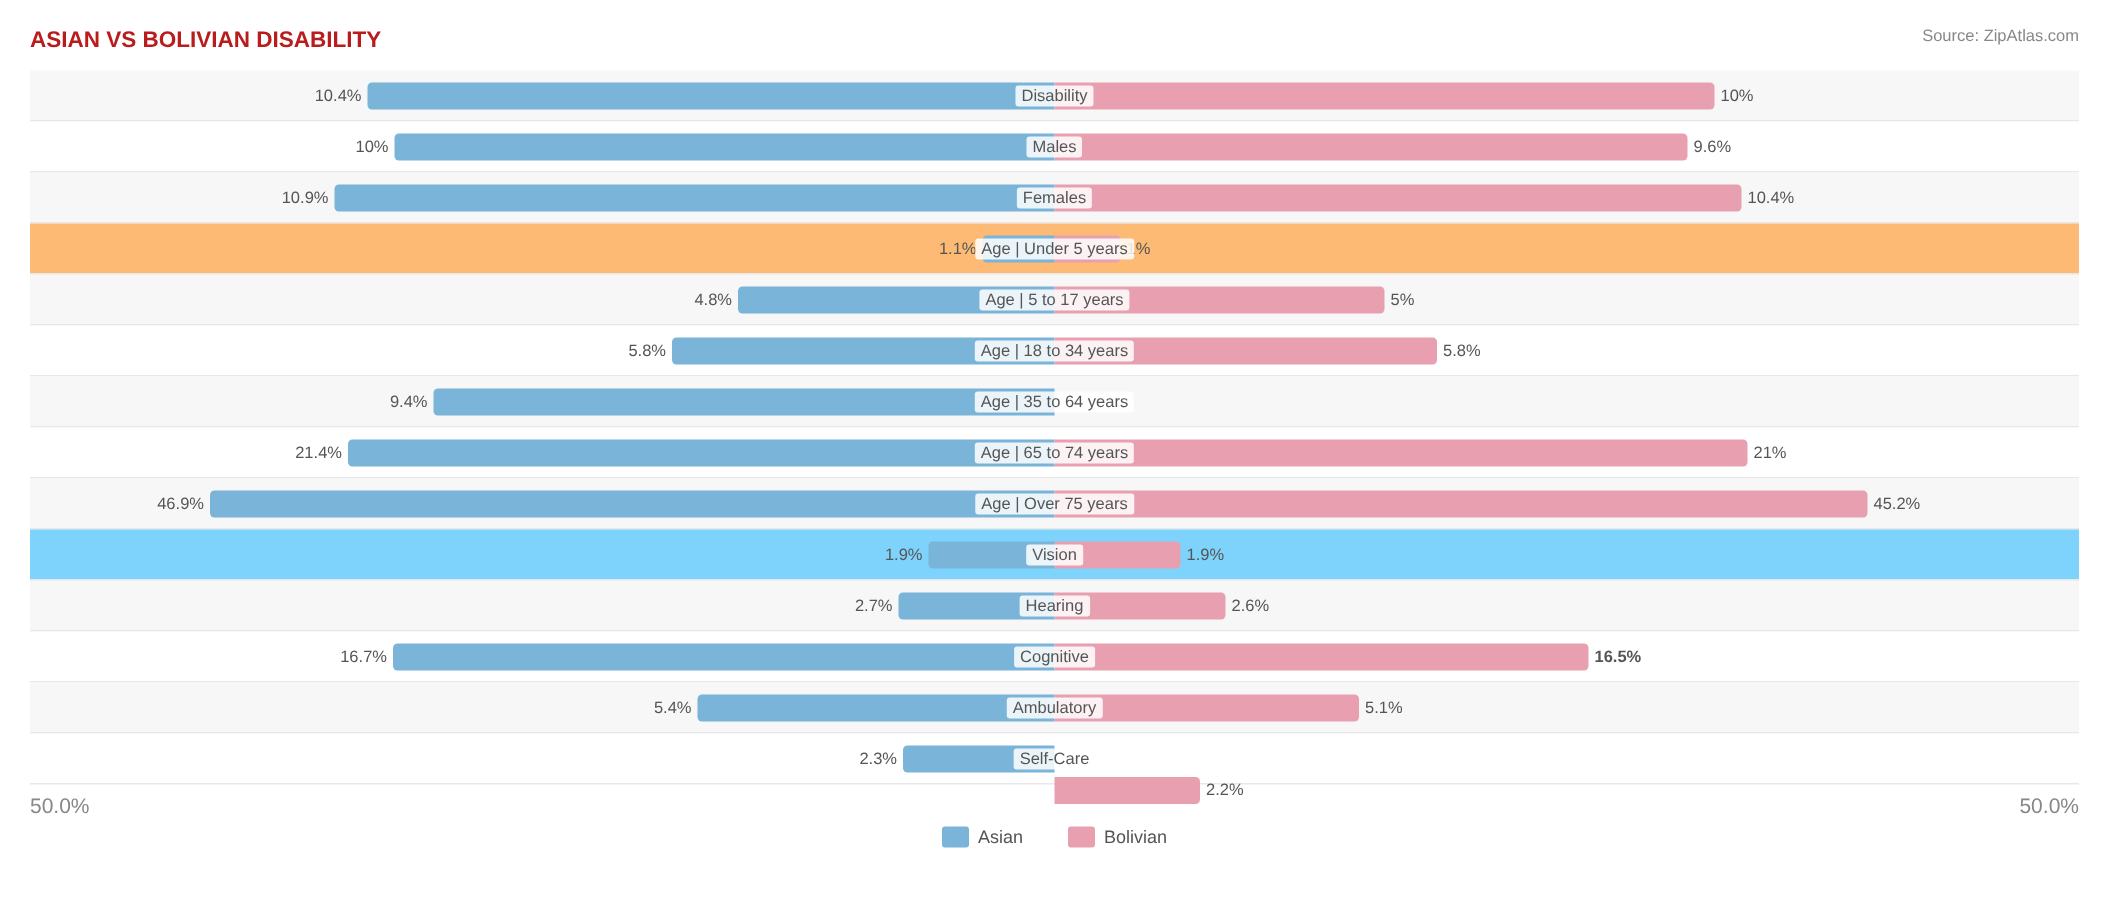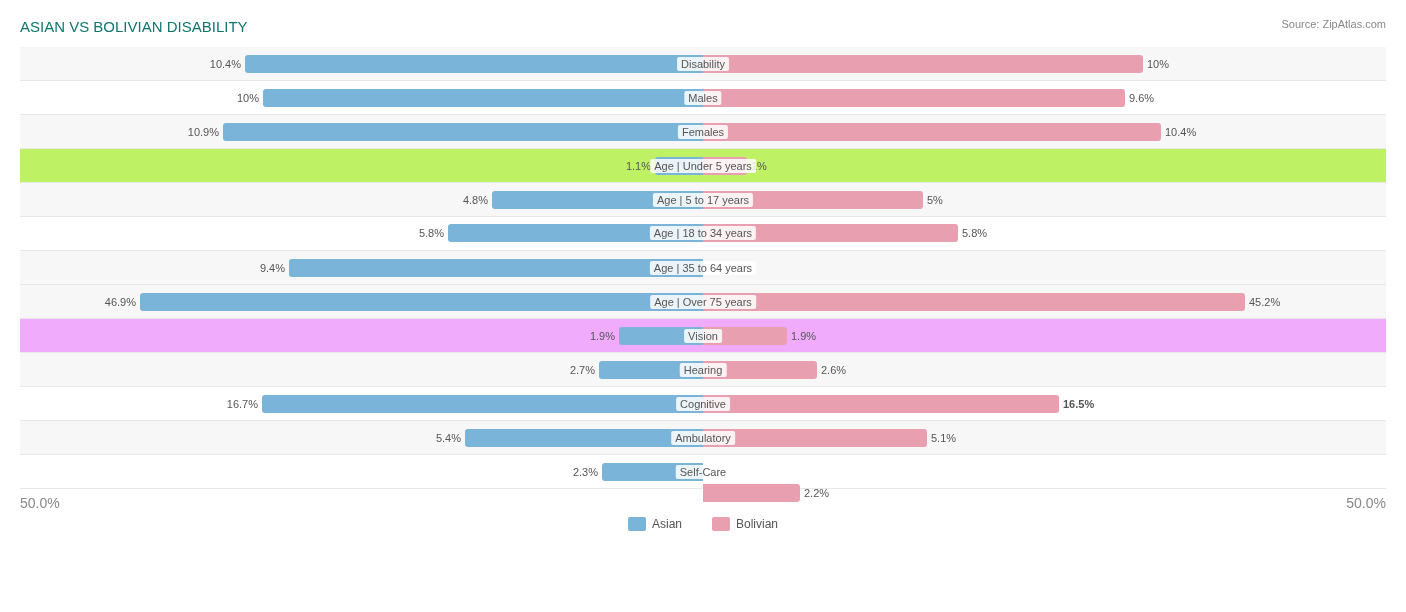--- a/index.html
+++ b/index.html
@@ -14,22 +14,22 @@
       position: relative;
     }
     .chart-header {
       display: flex;
       justify-content: space-between;
       align-items: flex-start;
       margin-bottom: 12px;
     }
     .chart-title {
       font-size: 15px;
-      font-weight: normal;
-      color: #0f766e;
+      font-weight: bold;
+      color: #b91c1c;
       text-transform: uppercase;
       text-align: right;
     }
     .chart-source {
       font-size: 11px;
       color: #888;
     }
     .chart-area {
       position: relative;
       width: 100%;
@@ -170,21 +170,21 @@
         <div class="bars-wrapper">
           <div class="bar-left" style="width: 480px;">
             <div class="bar-left-label">10.9%</div>
           </div>
           <div class="bar-right" style="width: 458px;">
             <div class="bar-right-label">10.4%</div>
           </div>
           <div class="center-label">Females</div>
         </div>
       </div>
-      <div class="bar-row" style="background: #bef264;">
+      <div class="bar-row" style="background: #fdba74;">
         <div class="bars-wrapper">
           <div class="bar-left" style="width: 48px;">
             <div class="bar-left-label">1.1%</div>
           </div>
           <div class="bar-right" style="width: 44px;">
             <div class="bar-right-label">1%</div>
           </div>
           <div class="center-label">Age | Under 5 years</div>
         </div>
       </div>
@@ -192,51 +192,62 @@
         <div class="bars-wrapper">
           <div class="bar-left" style="width: 211px;">
             <div class="bar-left-label">4.8%</div>
           </div>
           <div class="bar-right" style="width: 220px;">
             <div class="bar-right-label">5%</div>
           </div>
           <div class="center-label">Age | 5 to 17 years</div>
         </div>
       </div>
-      <div class="bar-row" style="background: rgb(255, 255, 255); align-items: flex-end;">
+      <div class="bar-row" style="background: rgb(255, 255, 255);">
         <div class="bars-wrapper">
           <div class="bar-left" style="width: 255px;">
             <div class="bar-left-label">5.8%</div>
           </div>
           <div class="bar-right" style="width: 255px;">
             <div class="bar-right-label">5.8%</div>
           </div>
           <div class="center-label">Age | 18 to 34 years</div>
         </div>
       </div>
       <div class="bar-row" style="background: rgb(247, 247, 247);">
         <div class="bars-wrapper">
           <div class="bar-left" style="width: 414px;">
             <div class="bar-left-label">9.4%</div>
           </div>
           <div class="center-label">Age | 35 to 64 years</div>
         </div>
       </div>
+      <div class="bar-row" style="background: rgb(255, 255, 255);">
+        <div class="bars-wrapper">
+          <div class="bar-left" style="width: 471px;">
+            <div class="bar-left-label">21.4%</div>
+          </div>
+          <div class="bar-right" style="width: 462px;">
+            <div class="bar-right-label">21%</div>
+          </div>
+          <div class="center-label">Age | 65 to 74 years</div>
+        </div>
+      </div>
       <div class="bar-row" style="background: rgb(247, 247, 247);">
         <div class="bars-wrapper">
           <div class="bar-left" style="width: 563px;">
             <div class="bar-left-label">46.9%</div>
           </div>
           <div class="bar-right" style="width: 542px;">
             <div class="bar-right-label">45.2%</div>
           </div>
           <div class="center-label">Age | Over 75 years</div>
         </div>
       </div>
-      <div class="bar-row" style="background: #f0abfc;">
+      <div class="bar-row" style="background: #7dd3fc;">
         <div class="bars-wrapper">
           <div class="bar-left" style="width: 84px;">
             <div class="bar-left-label">1.9%</div>
           </div>
           <div class="bar-right" style="width: 84px;">
             <div class="bar-right-label">1.9%</div>
           </div>
           <div class="center-label">Vision</div>
         </div>
       </div>
@@ -260,21 +271,21 @@
             <div class="bar-right-label">16.5%</div>
           </div>
           <div class="center-label">Cognitive</div>
         </div>
       </div>
       <div class="bar-row" style="background: rgb(247, 247, 247);">
         <div class="bars-wrapper">
           <div class="bar-left" style="width: 238px;">
             <div class="bar-left-label">5.4%</div>
           </div>
-          <div class="bar-right" style="width: 224px;">
+          <div class="bar-right" style="width: 203px;">
             <div class="bar-right-label">5.1%</div>
           </div>
           <div class="center-label">Ambulatory</div>
         </div>
       </div>
       <div class="bar-row" style="background: rgb(255, 255, 255);">
         <div class="bars-wrapper">
           <div class="bar-left" style="width: 101px;">
             <div class="bar-left-label">2.3%</div>
           </div>

